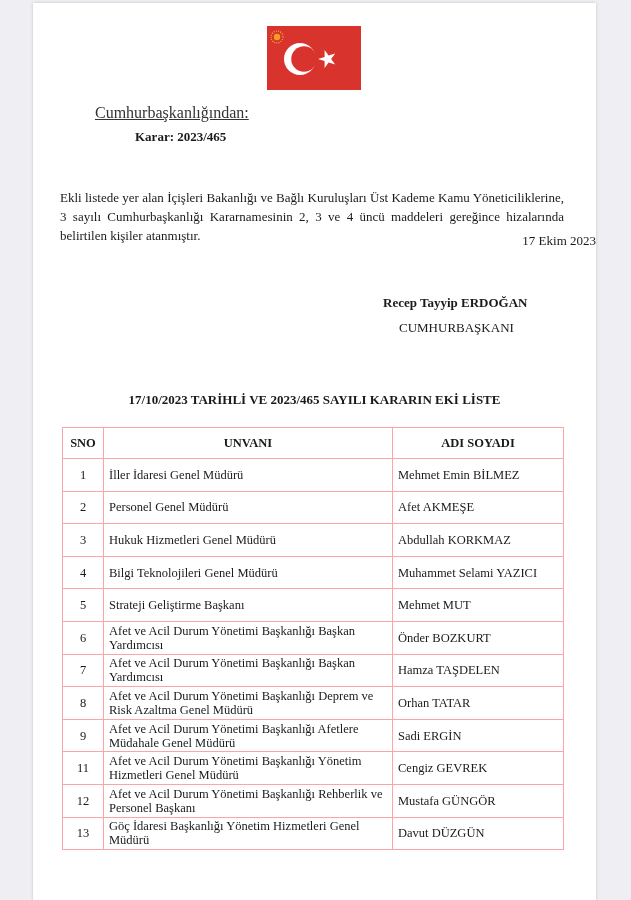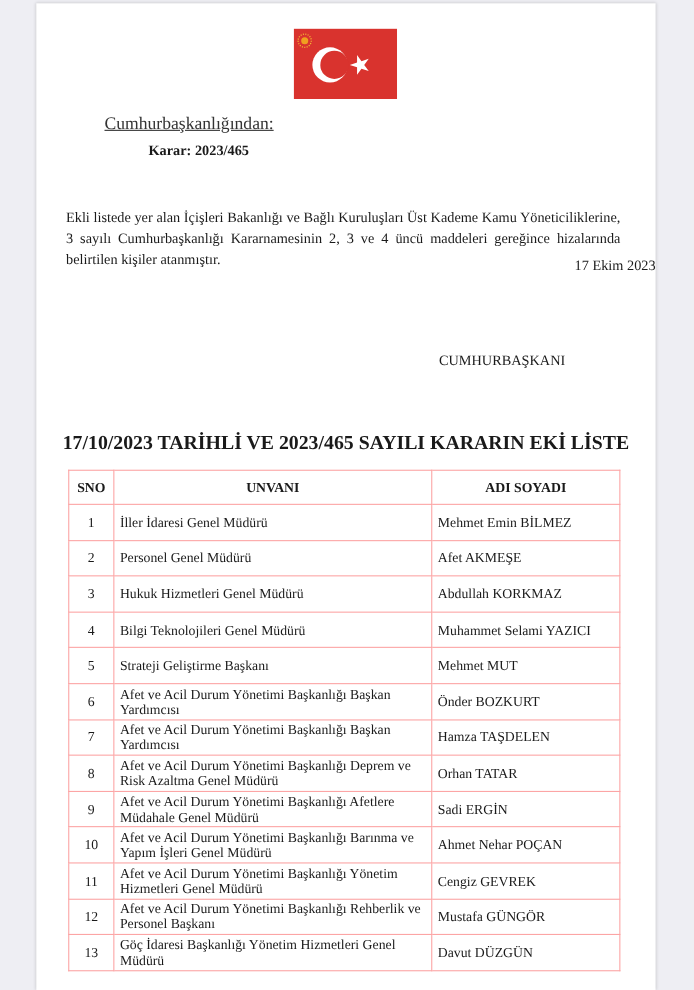--- a/index.html
+++ b/index.html
@@ -38,21 +38,21 @@
   .signer {
     position: absolute; left: 350px; top: 292px;
     font-size: 13px; font-weight: bold;
   }
   .signer-title {
     position: absolute; left: 366px; top: 317px;
     font-size: 13px;
   }
   .list-title {
     position: absolute; left: 0; width: 563px; top: 389px;
-    text-align: center; font-size: 18px; font-weight: bold;
+    text-align: center; font-size: 13px; font-weight: bold;
   }
   table.appt {
     position: absolute; left: 29px; top: 424px;
     width: 502px; border-collapse: collapse;
     font-size: 12.5px;
   }
   table.appt th, table.appt td {
     border: 1px solid #fca5a5;
     padding: 0 5px;
     vertical-align: middle;
@@ -75,20 +75,21 @@
     <circle cx="10" cy="11" r="3.2" fill="#f0a020"></circle>
     <circle cx="33" cy="33" r="16" fill="#ffffff"></circle>
     <circle cx="37" cy="33" r="12.8" fill="#d9332e"></circle>
     <polygon fill="#ffffff" points="51,33 57.6,30.9 57.6,24 61.6,29.6 68.2,27.5 64.1,33 68.2,38.5 61.6,36.4 57.6,42 57.6,35.1"></polygon>
   </svg>
 
   <div class="issuer">Cumhurbaşkanlığından:</div>
   <div class="decree-no">Karar: 2023/465</div>
   <div class="body-text">Ekli listede yer alan İçişleri Bakanlığı ve Bağlı Kuruluşları Üst Kademe Kamu Yöneticiliklerine, 3 sayılı Cumhurbaşkanlığı Kararnamesinin 2, 3 ve 4 üncü maddeleri gereğince hizalarında belirtilen kişiler atanmıştır.</div>
   <div class="date">17 Ekim 2023</div>
+  <div class="signer">Recep Tayyip ERDOĞAN</div>
   <div class="signer-title">CUMHURBAŞKANI</div>
 
   <div class="list-title">17/10/2023 TARİHLİ VE 2023/465 SAYILI KARARIN EKİ LİSTE</div>
 
   <table class="appt">
     <thead>
       <tr>
         <th>SNO</th>
         <th>UNVANI</th>
         <th>ADI SOYADI</th>
@@ -134,25 +135,20 @@
           <td class="sno">8</td>
           <td class="unvan">Afet ve Acil Durum Yönetimi Başkanlığı Deprem ve Risk Azaltma Genel Müdürü</td>
           <td>Orhan TATAR</td>
         </tr>
       <tr>
           <td class="sno">9</td>
           <td class="unvan">Afet ve Acil Durum Yönetimi Başkanlığı Afetlere Müdahale Genel Müdürü</td>
           <td>Sadi ERGİN</td>
         </tr>
       <tr>
-          <td class="sno">10</td>
-          <td class="unvan">Afet ve Acil Durum Yönetimi Başkanlığı Barınma ve Yapım İşleri Genel Müdürü</td>
-          <td>Ahmet Nehar POÇAN</td>
-        </tr>
-      <tr>
           <td class="sno">11</td>
           <td class="unvan">Afet ve Acil Durum Yönetimi Başkanlığı Yönetim Hizmetleri Genel Müdürü</td>
           <td>Cengiz GEVREK</td>
         </tr>
       <tr>
           <td class="sno">12</td>
           <td class="unvan">Afet ve Acil Durum Yönetimi Başkanlığı Rehberlik ve Personel Başkanı</td>
           <td>Mustafa GÜNGÖR</td>
         </tr>
       <tr>

